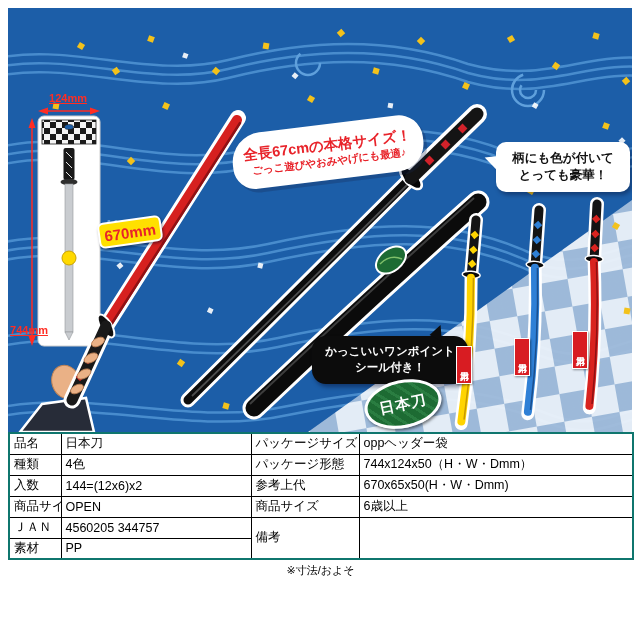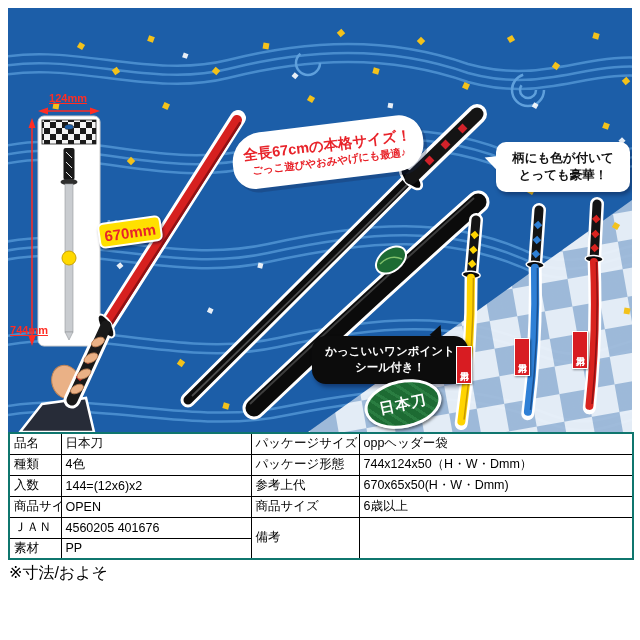--- a/index.html
+++ b/index.html
@@ -47,21 +47,21 @@
   .mini-tag { position:absolute; width:16px; height:38px; background:#d81c22; border:1px solid #ffffff;
               color:#ffffff; font-size:9px; font-weight:bold; writing-mode:vertical-rl;
               display:flex; align-items:center; justify-content:center; letter-spacing:1px;
               box-shadow:1px 1px 2px rgba(0,0,0,.4); }
   .mt1 { left:448px; top:338px; } .mt2 { left:506px; top:330px; } .mt3 { left:564px; top:323px; }
 
   .bottom { position:absolute; left:8px; top:432px; width:624px; }
   table.spec { border-collapse:collapse; width:624px; table-layout:fixed; border:2px solid #0f766e; }
   table.spec td { border:1px solid #000; height:21px; padding:0 4px; background:#fff; color:#000;
                   font-size:12.5px; overflow:hidden; white-space:nowrap; }
-  .footnote { font-size:16px; color:#000; margin-top:3px; padding-left:1px; }
+  .footnote { font-size:11px; color:#000; margin-top:3px; padding-left:1px;text-align:center; }
 </style>
 </head>
 <body>
 
 <div class="page">
 
   <div class="promo">
 
     <svg class="layer" width="624" height="424" viewBox="0 0 624 424">
       <defs>
@@ -303,21 +303,21 @@
         <td>670x65x50(H・W・Dmm)</td>
       </tr>
       <tr>
         <td>商品サイズ</td>
         <td>OPEN</td>
         <td>商品サイズ</td>
         <td>6歳以上</td>
       </tr>
       <tr>
         <td>ＪＡＮ</td>
-        <td>4560205 401676</td>
+        <td>4560205 344757</td>
         <td rowspan="2">備考</td>
         <td rowspan="2"></td>
       </tr>
       <tr>
         <td>素材</td>
         <td>PP</td>
       </tr>
     </tbody>
       </table>
     <div class="footnote">※寸法/およそ</div>

